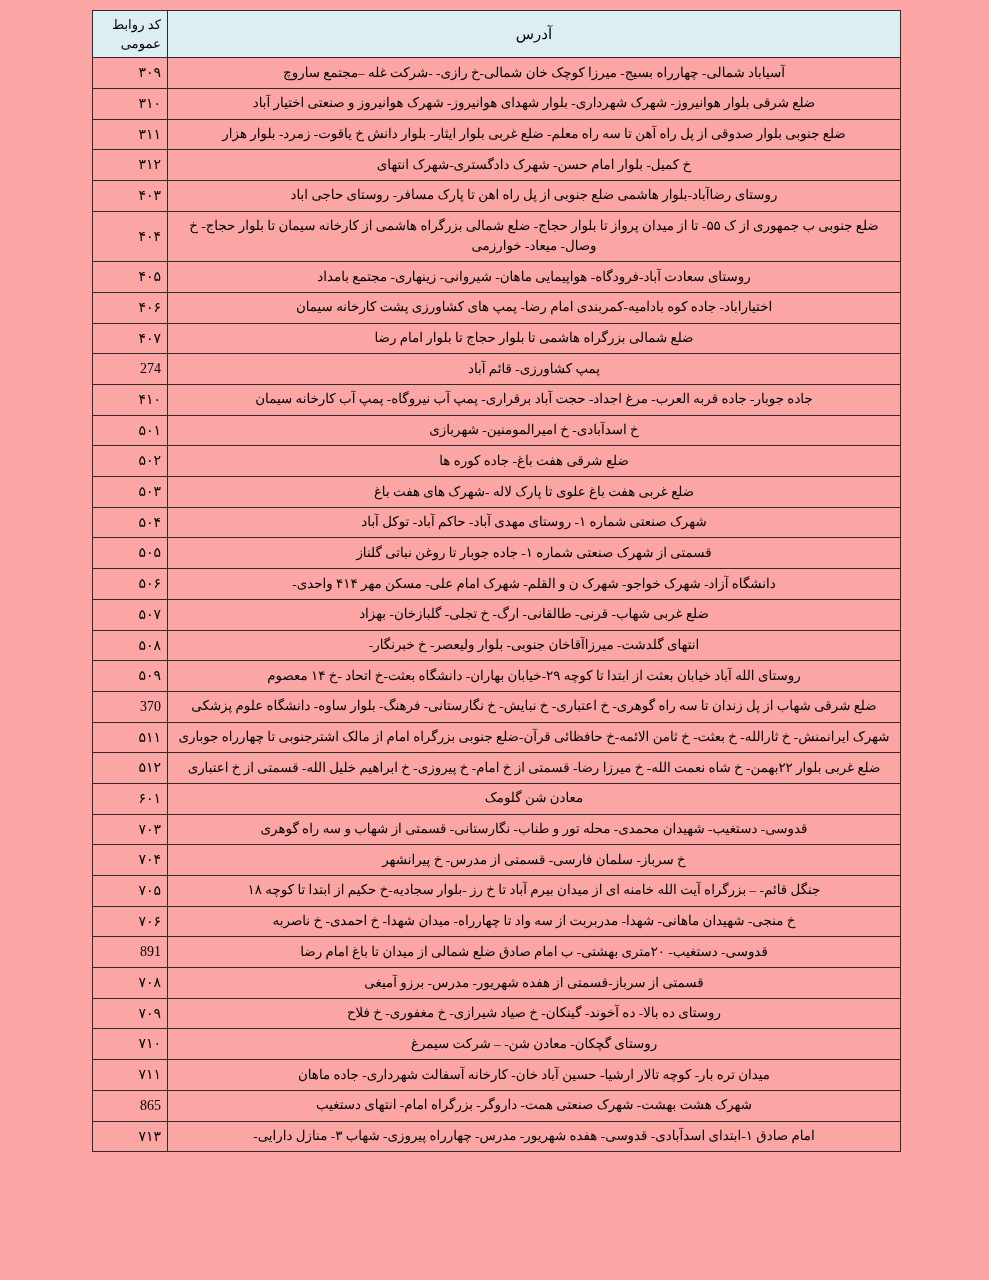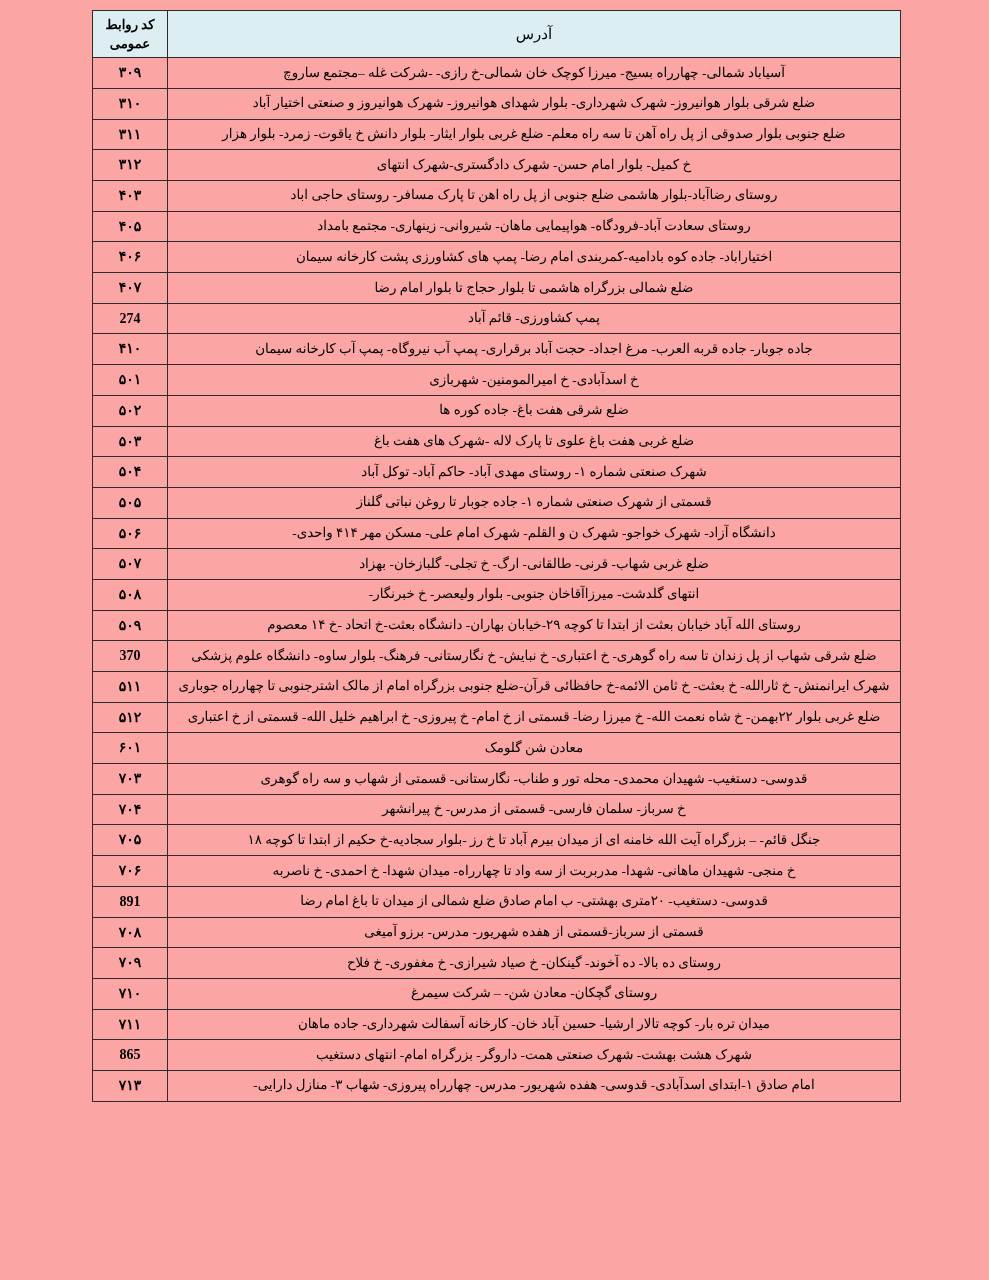--- a/index.html
+++ b/index.html
@@ -28,23 +28,23 @@
   }
   table.addr-table th,
   table.addr-table td {
     border: 1px solid #2b2b2b;
     vertical-align: middle;
     padding: 4px 6px;
     line-height: 1.55;
   }
   th.col-code, td.col-code {
     width: 62px;
-    text-align: center;
+    text-align: right;
     font-size: 14px;
-    font-weight: bold;
+    font-weight: normal;
   }
   th.col-addr, td.col-addr {
     text-align: center;
     font-size: 13.4px;
   }
   thead th {
     background: #dceef2;
     font-weight: normal;
     padding-top: 9px;
     padding-bottom: 9px;
@@ -90,20 +90,24 @@
         <td class="col-code">۳۱۱</td>
       </tr>
       <tr>
         <td class="col-addr">خ کمیل- بلوار امام حسن- شهرک دادگستری-شهرک انتهای</td>
         <td class="col-code">۳۱۲</td>
       </tr>
       <tr>
         <td class="col-addr">روستای رضاآباد-بلوار هاشمی ضلع جنوبی از پل راه اهن تا پارک مسافر- روستای حاجی اباد</td>
         <td class="col-code">۴۰۳</td>
       </tr>
+      <tr class="tall">
+        <td class="col-addr">ضلع جنوبی ب جمهوری از ک ۵۵- تا از میدان پرواز تا بلوار حجاج- ضلع شمالی بزرگراه هاشمی از کارخانه سیمان تا بلوار حجاج- خ وصال- میعاد- خوارزمی</td>
+        <td class="col-code">۴۰۴</td>
+      </tr>
       <tr>
         <td class="col-addr">روستای سعادت آباد-فرودگاه- هواپیمایی ماهان- شیروانی- زینهاری- مجتمع بامداد</td>
         <td class="col-code">۴۰۵</td>
       </tr>
       <tr>
         <td class="col-addr">اختیاراباد- جاده کوه بادامیه-کمربندی امام رضا- پمپ های کشاورزی پشت کارخانه سیمان</td>
         <td class="col-code">۴۰۶</td>
       </tr>
       <tr>
         <td class="col-addr">ضلع شمالی بزرگراه هاشمی تا بلوار حجاج تا بلوار امام رضا</td>

